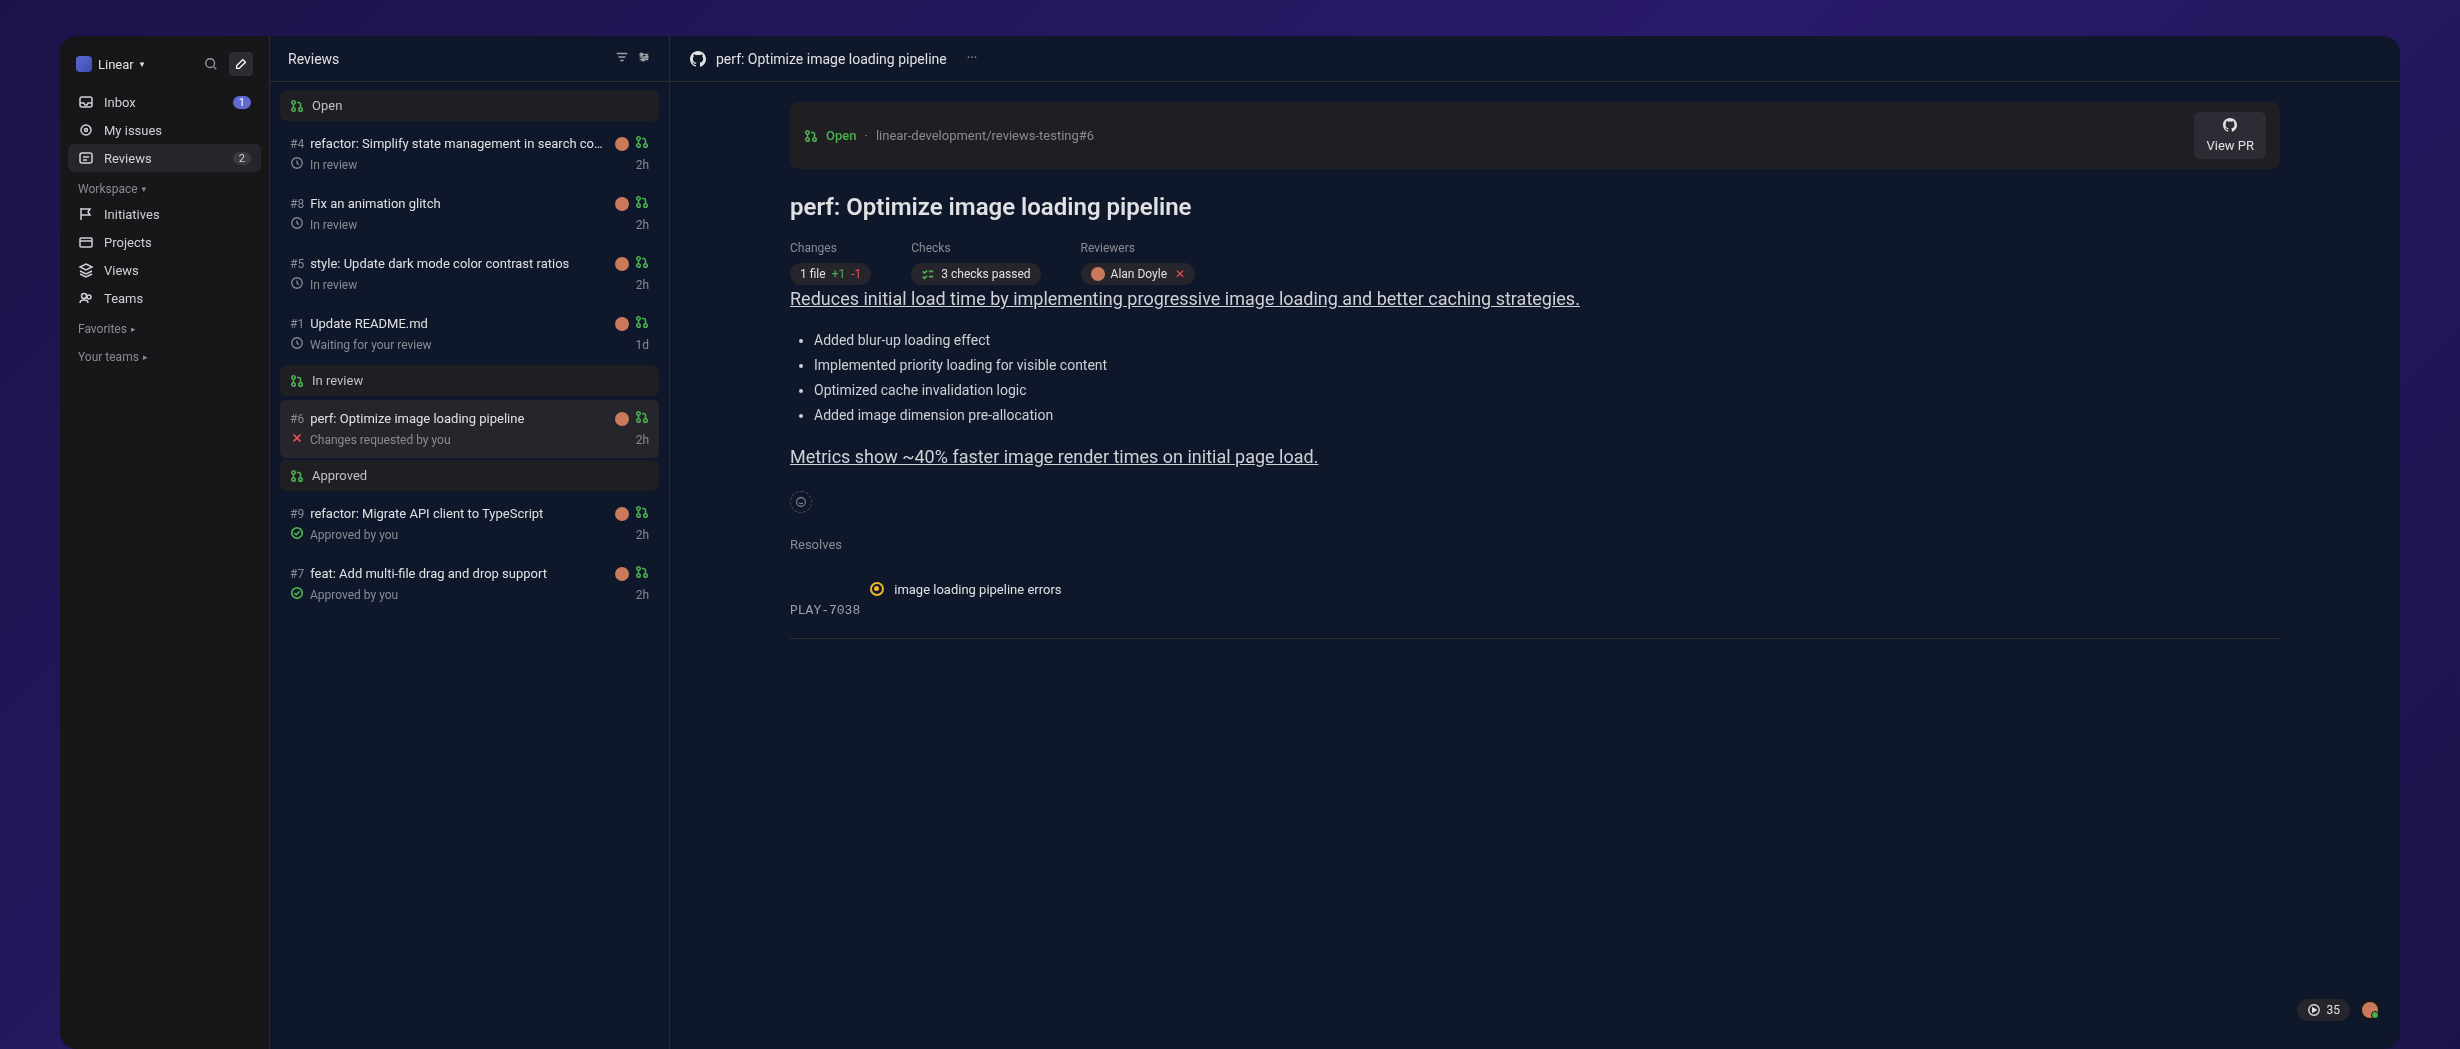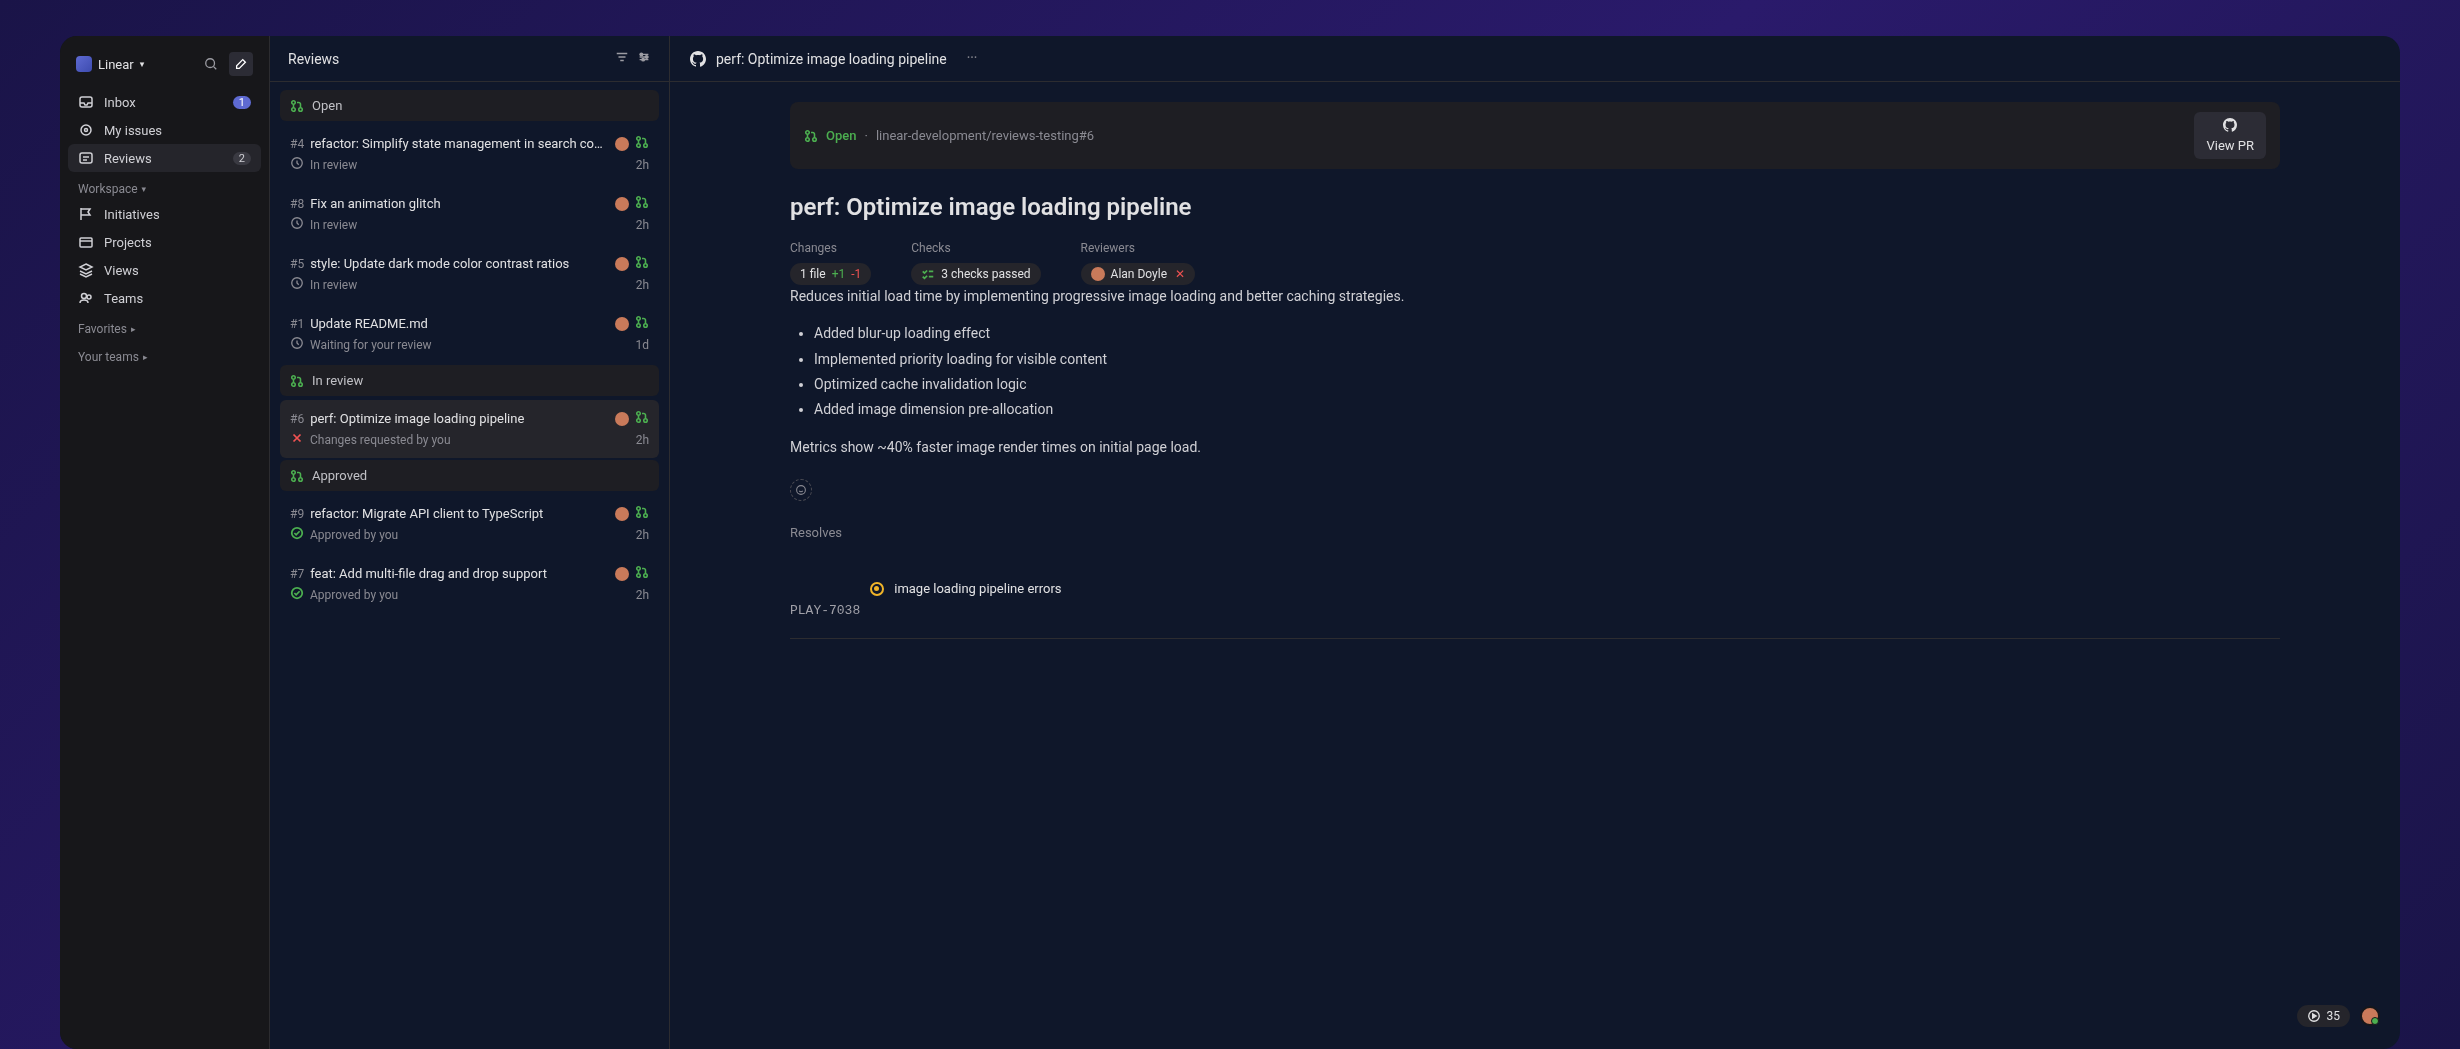--- a/index.html
+++ b/index.html
@@ -199,34 +199,34 @@
   gap: 6px;
   background: #25252b;
   border-radius: 14px;
   padding: 4px 10px;
   font-size: 12px;
 }
 .plus { color: #4caf50; }
 .minus { color: #f05252; }
 .checks-icon { color: #4caf50; }
 .remove-x { color: #f05252; cursor: pointer; margin-left: 2px; }
-.desc p { margin-bottom: 14px; line-height: 1.6; font-size: 14px; color: #d0d0d5; }
+.desc p { margin-bottom: 14px; line-height: 1.6; font-size: 18px; color: #d0d0d5; text-decoration: underline; }
 .desc ul { margin: 0 0 14px 24px; line-height: 1.8; font-size: 14px; color: #d0d0d5; }
 .emoji-add {
   width: 22px; height: 22px;
   border: 1px dashed #4a4a52;
   border-radius: 50%;
   display: inline-flex;
   align-items: center; justify-content: center;
   color: #8a8a92;
   cursor: pointer;
   margin-top: 6px;
 }
 .resolves { margin-top: 24px; }
-.resolves-label { font-size: 13px; color: #8a8a92; margin-bottom: 20px; }
+.resolves-label { font-size: 13px; color: #8a8a92; margin-bottom: 8px; }
 .resolves-row { display: flex; align-items: center; gap: 10px; font-size: 13px; }
 .issue-key { font-family: Liberation Mono, monospace; color: #a0a0a8; margin-top: 43px; }
 .status-circle {
   width: 14px; height: 14px;
   border: 2px solid #f0b429;
   border-radius: 50%;
   position: relative;
 }
 .status-circle::after {
   content: '';
@@ -234,21 +234,21 @@
   width: 5px; height: 5px;
   background: #f0b429;
   border-radius: 50%;
   top: 2px; left: 2px;
 }
 hr.divider { border: none; border-top: 1px solid #2c2c30; margin-top: 20px; }
 
 
 .presence {
   position: absolute;
-  bottom: 22px;
+  bottom: 28px;
   right: 80px;
   display: flex;
   align-items: center;
   gap: 10px;
 }
 .run-pill {
   display: flex; align-items: center; gap: 6px;
   background: #25252b;
   border-radius: 14px;
   padding: 4px 10px;

